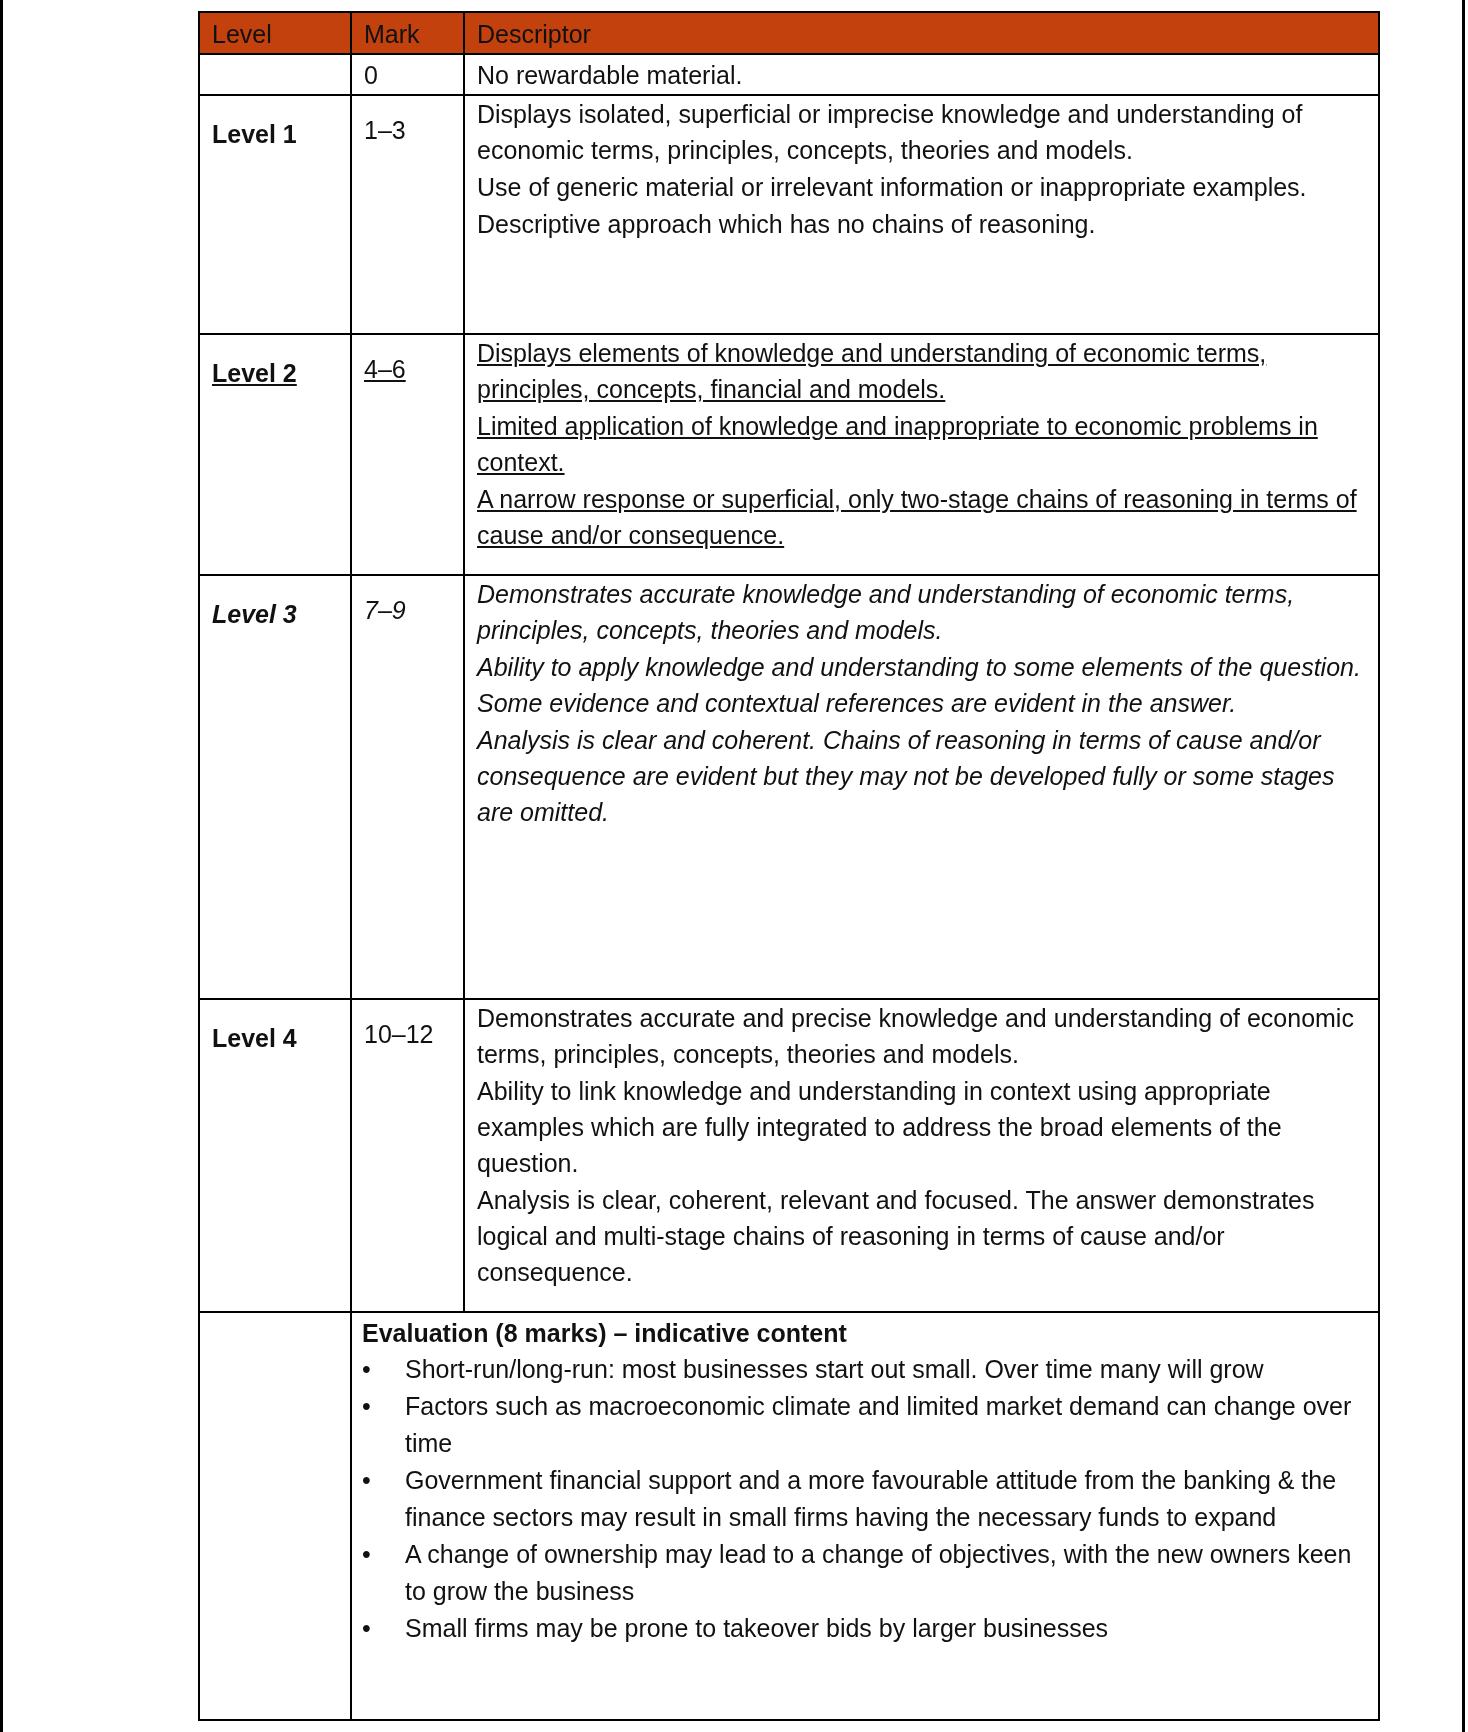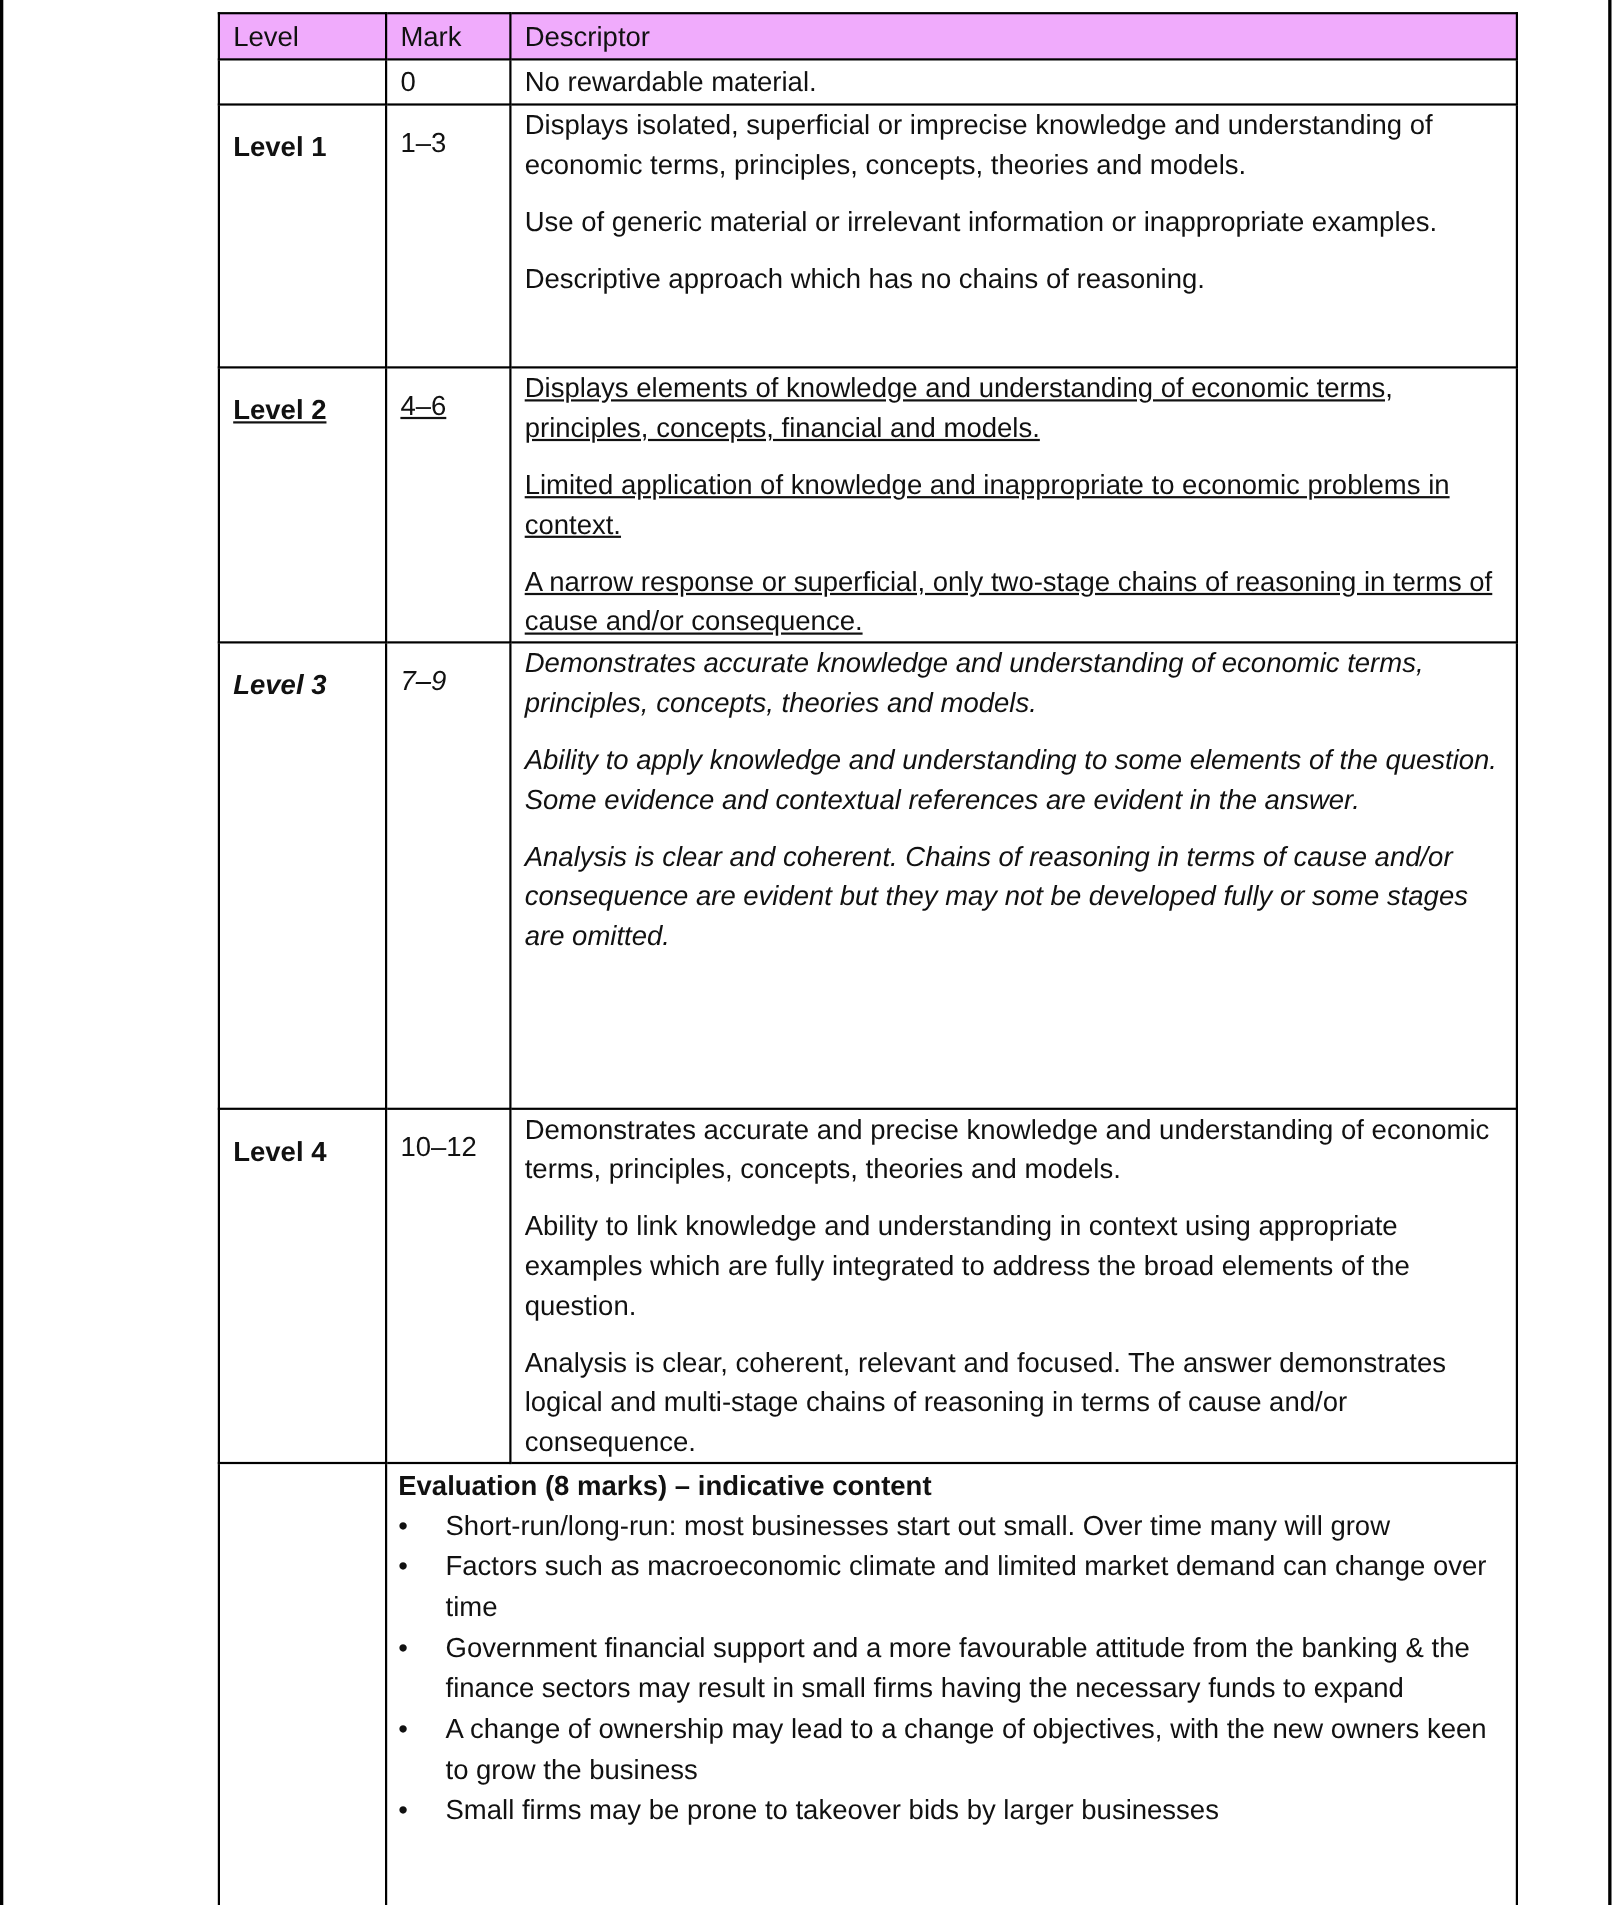--- a/index.html
+++ b/index.html
@@ -12,35 +12,35 @@
   .page-border-right { position: absolute; left: 1462px; top: 0; width: 3px; height: 1732px; background: #000; }
   table.rubric {
     position: absolute; left: 198px; top: 11px;
     width: 1180px; border-collapse: collapse; table-layout: fixed;
     font-size: 25px;
   }
   table.rubric td, table.rubric th {
     border: 2px solid #000; vertical-align: top; padding: 0 12px; text-align: left;
     font-weight: normal; line-height: 36px;
   }
-  table.rubric th { background: #f0abfc; height: 38px; line-height: 38px; padding-top: 2px; }
+  table.rubric th { background: #c2410c; height: 38px; line-height: 38px; padding-top: 2px; }
   col.c-level { width: 152px; }
   col.c-mark { width: 113px; }
   col.c-desc { width: 915px; }
   tr.r0 td { height: 38px; line-height: 38px; padding-top: 1px; }
   tr.r1 td { height: 237px; }
   tr.r2 td { height: 239px; text-decoration: underline; }
   tr.r3 td { height: 422px; font-style: italic; }
   tr.r4 td { height: 311px; }
   tr.r5 td { height: 406px; border-radius: 13px; }
   .lvl-label { font-weight: bold; padding-top: 20px; display: block; }
   .mark-val { display: block; padding-top: 16px; }
   .desc-para { display: block; margin: 0; }
   .desc-cell-inner { padding-top: 0; }
-  .desc-para + .desc-para { margin-top: 16px; }
+  .desc-para + .desc-para { margin-top: 1px; }
   .eval-title { font-weight: bold; display: block; padding-top: 2px; }
   ul.eval-list { list-style: none; margin: 0; padding: 0; }
   ul.eval-list li { position: relative; padding-left: 43px; line-height: 37px; }
   ul.eval-list li .bullet { position: absolute; left: 0; top: 0; width: 20px; }
   .eval-inner { margin-left: -2px; }
 </style>
 </head>
 <body>
 
 <div class="page-border-left"></div>

